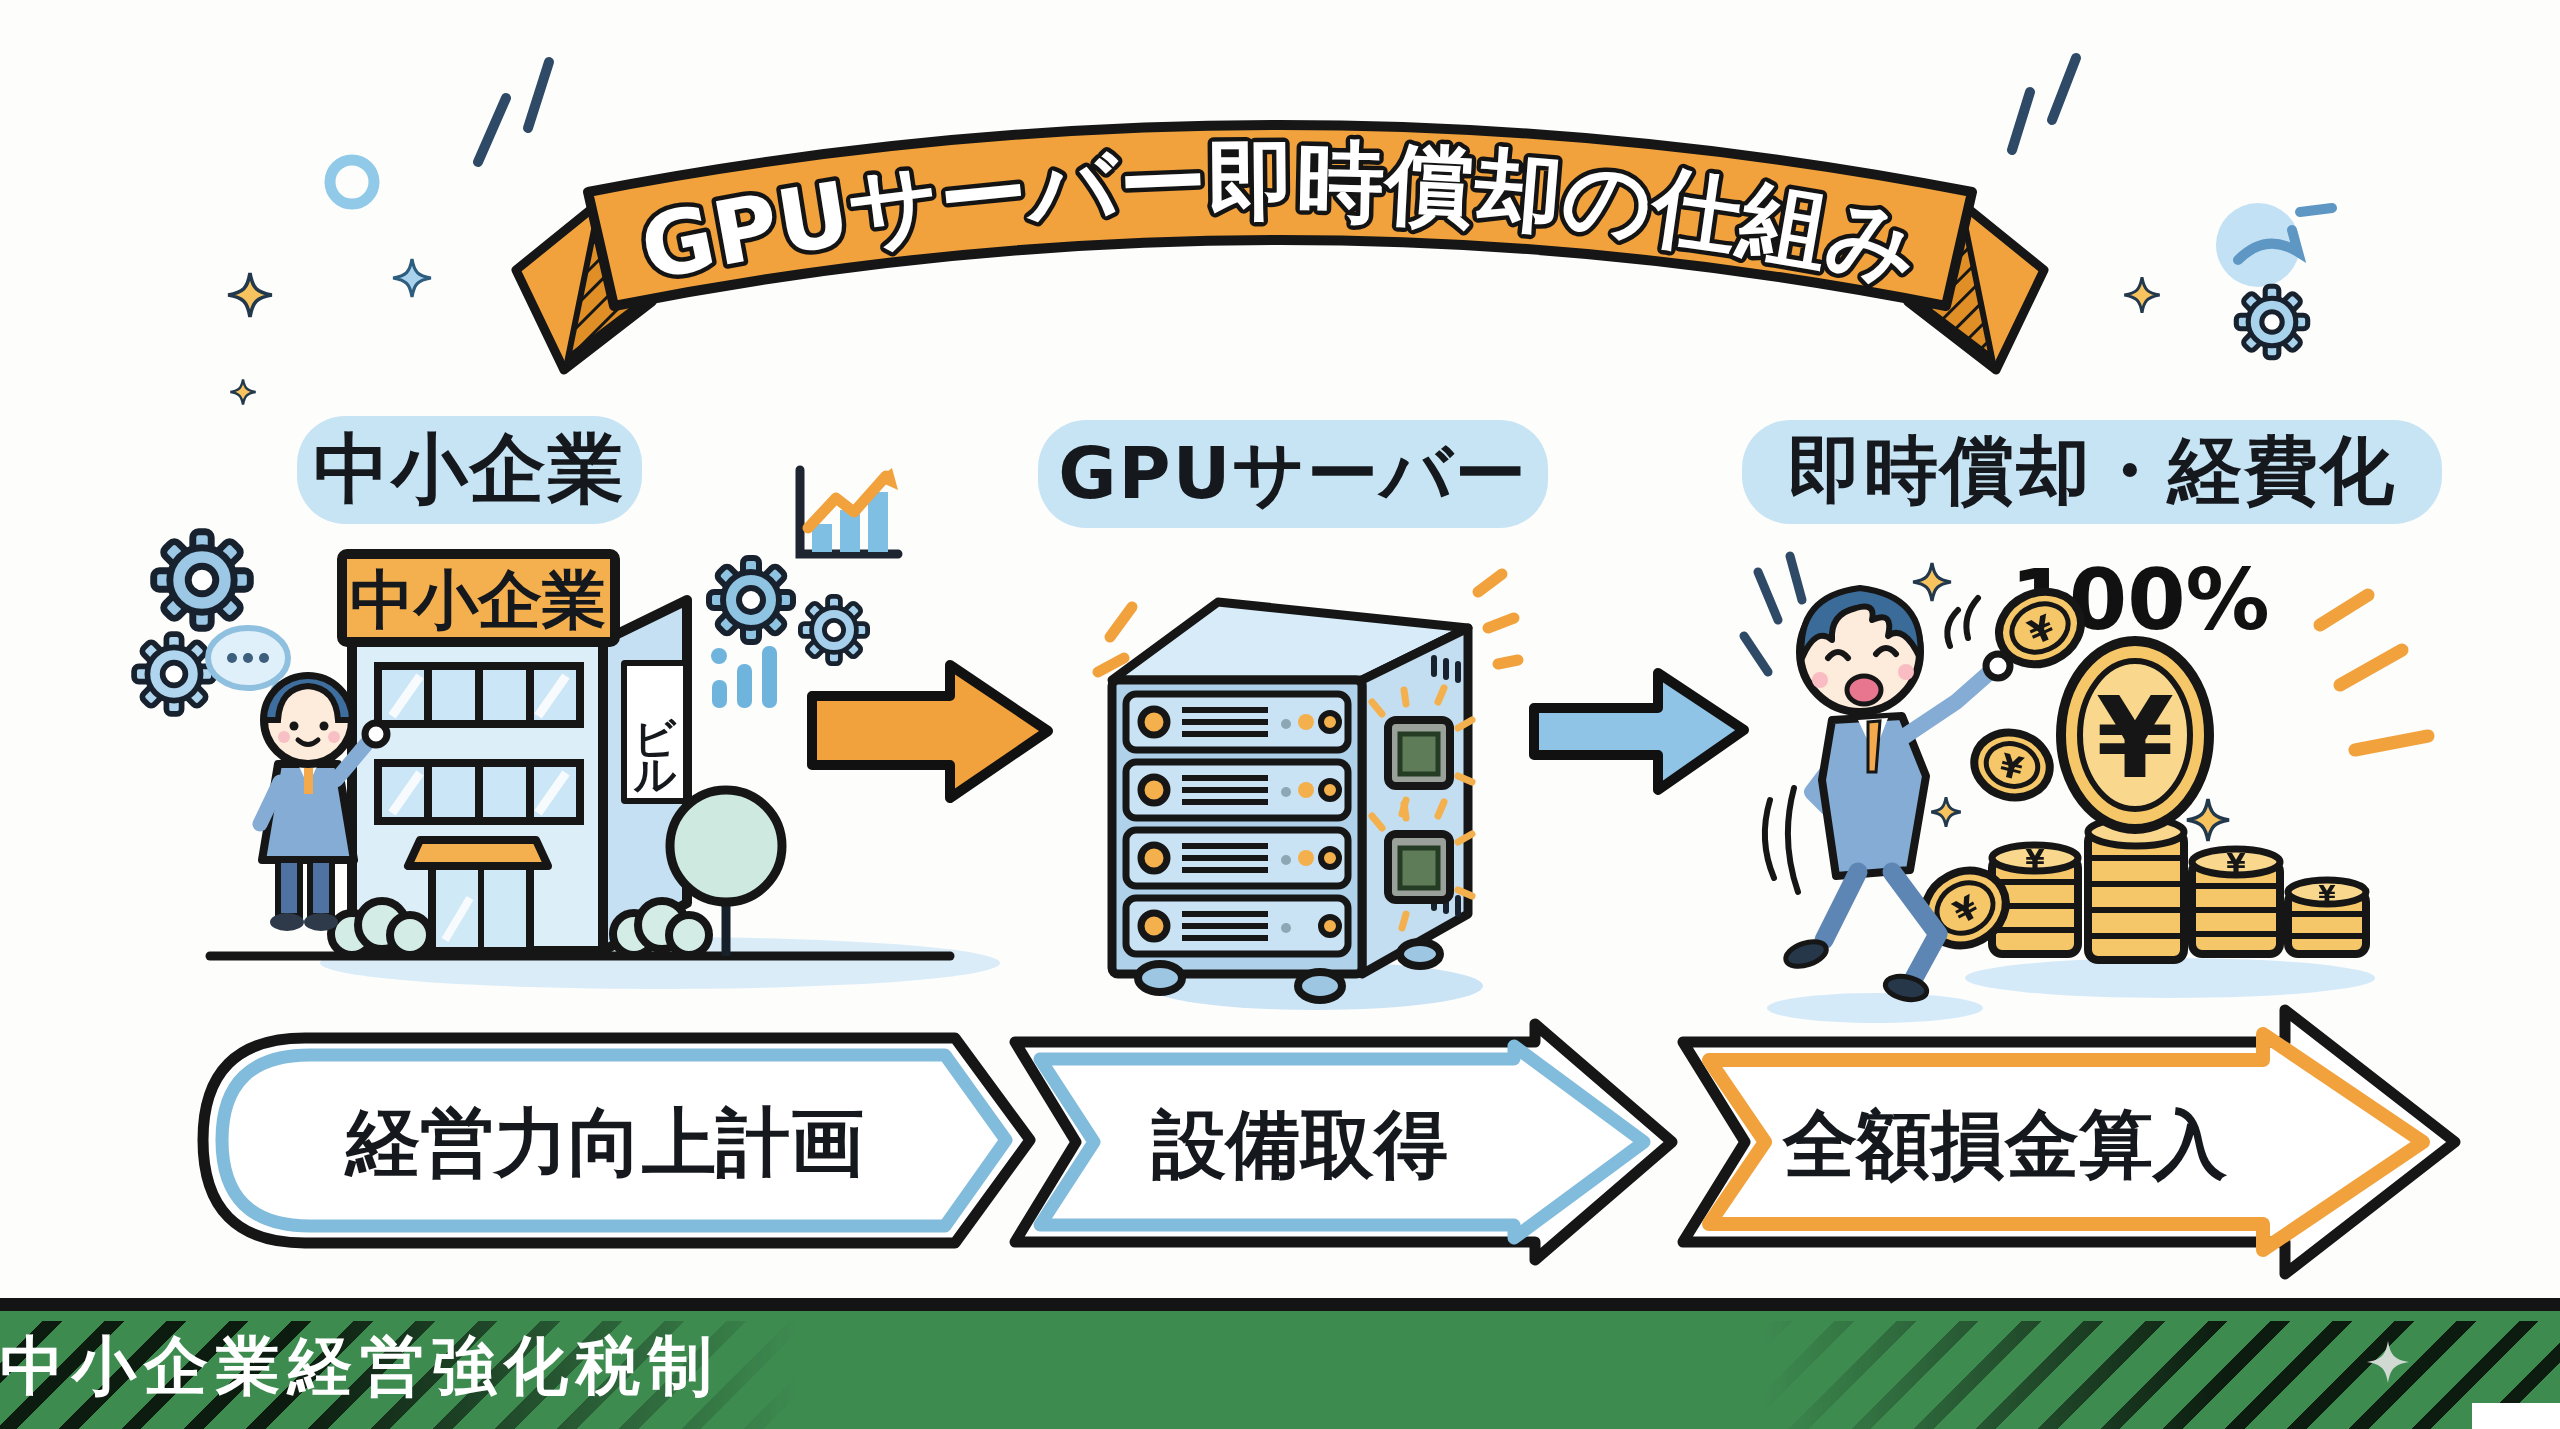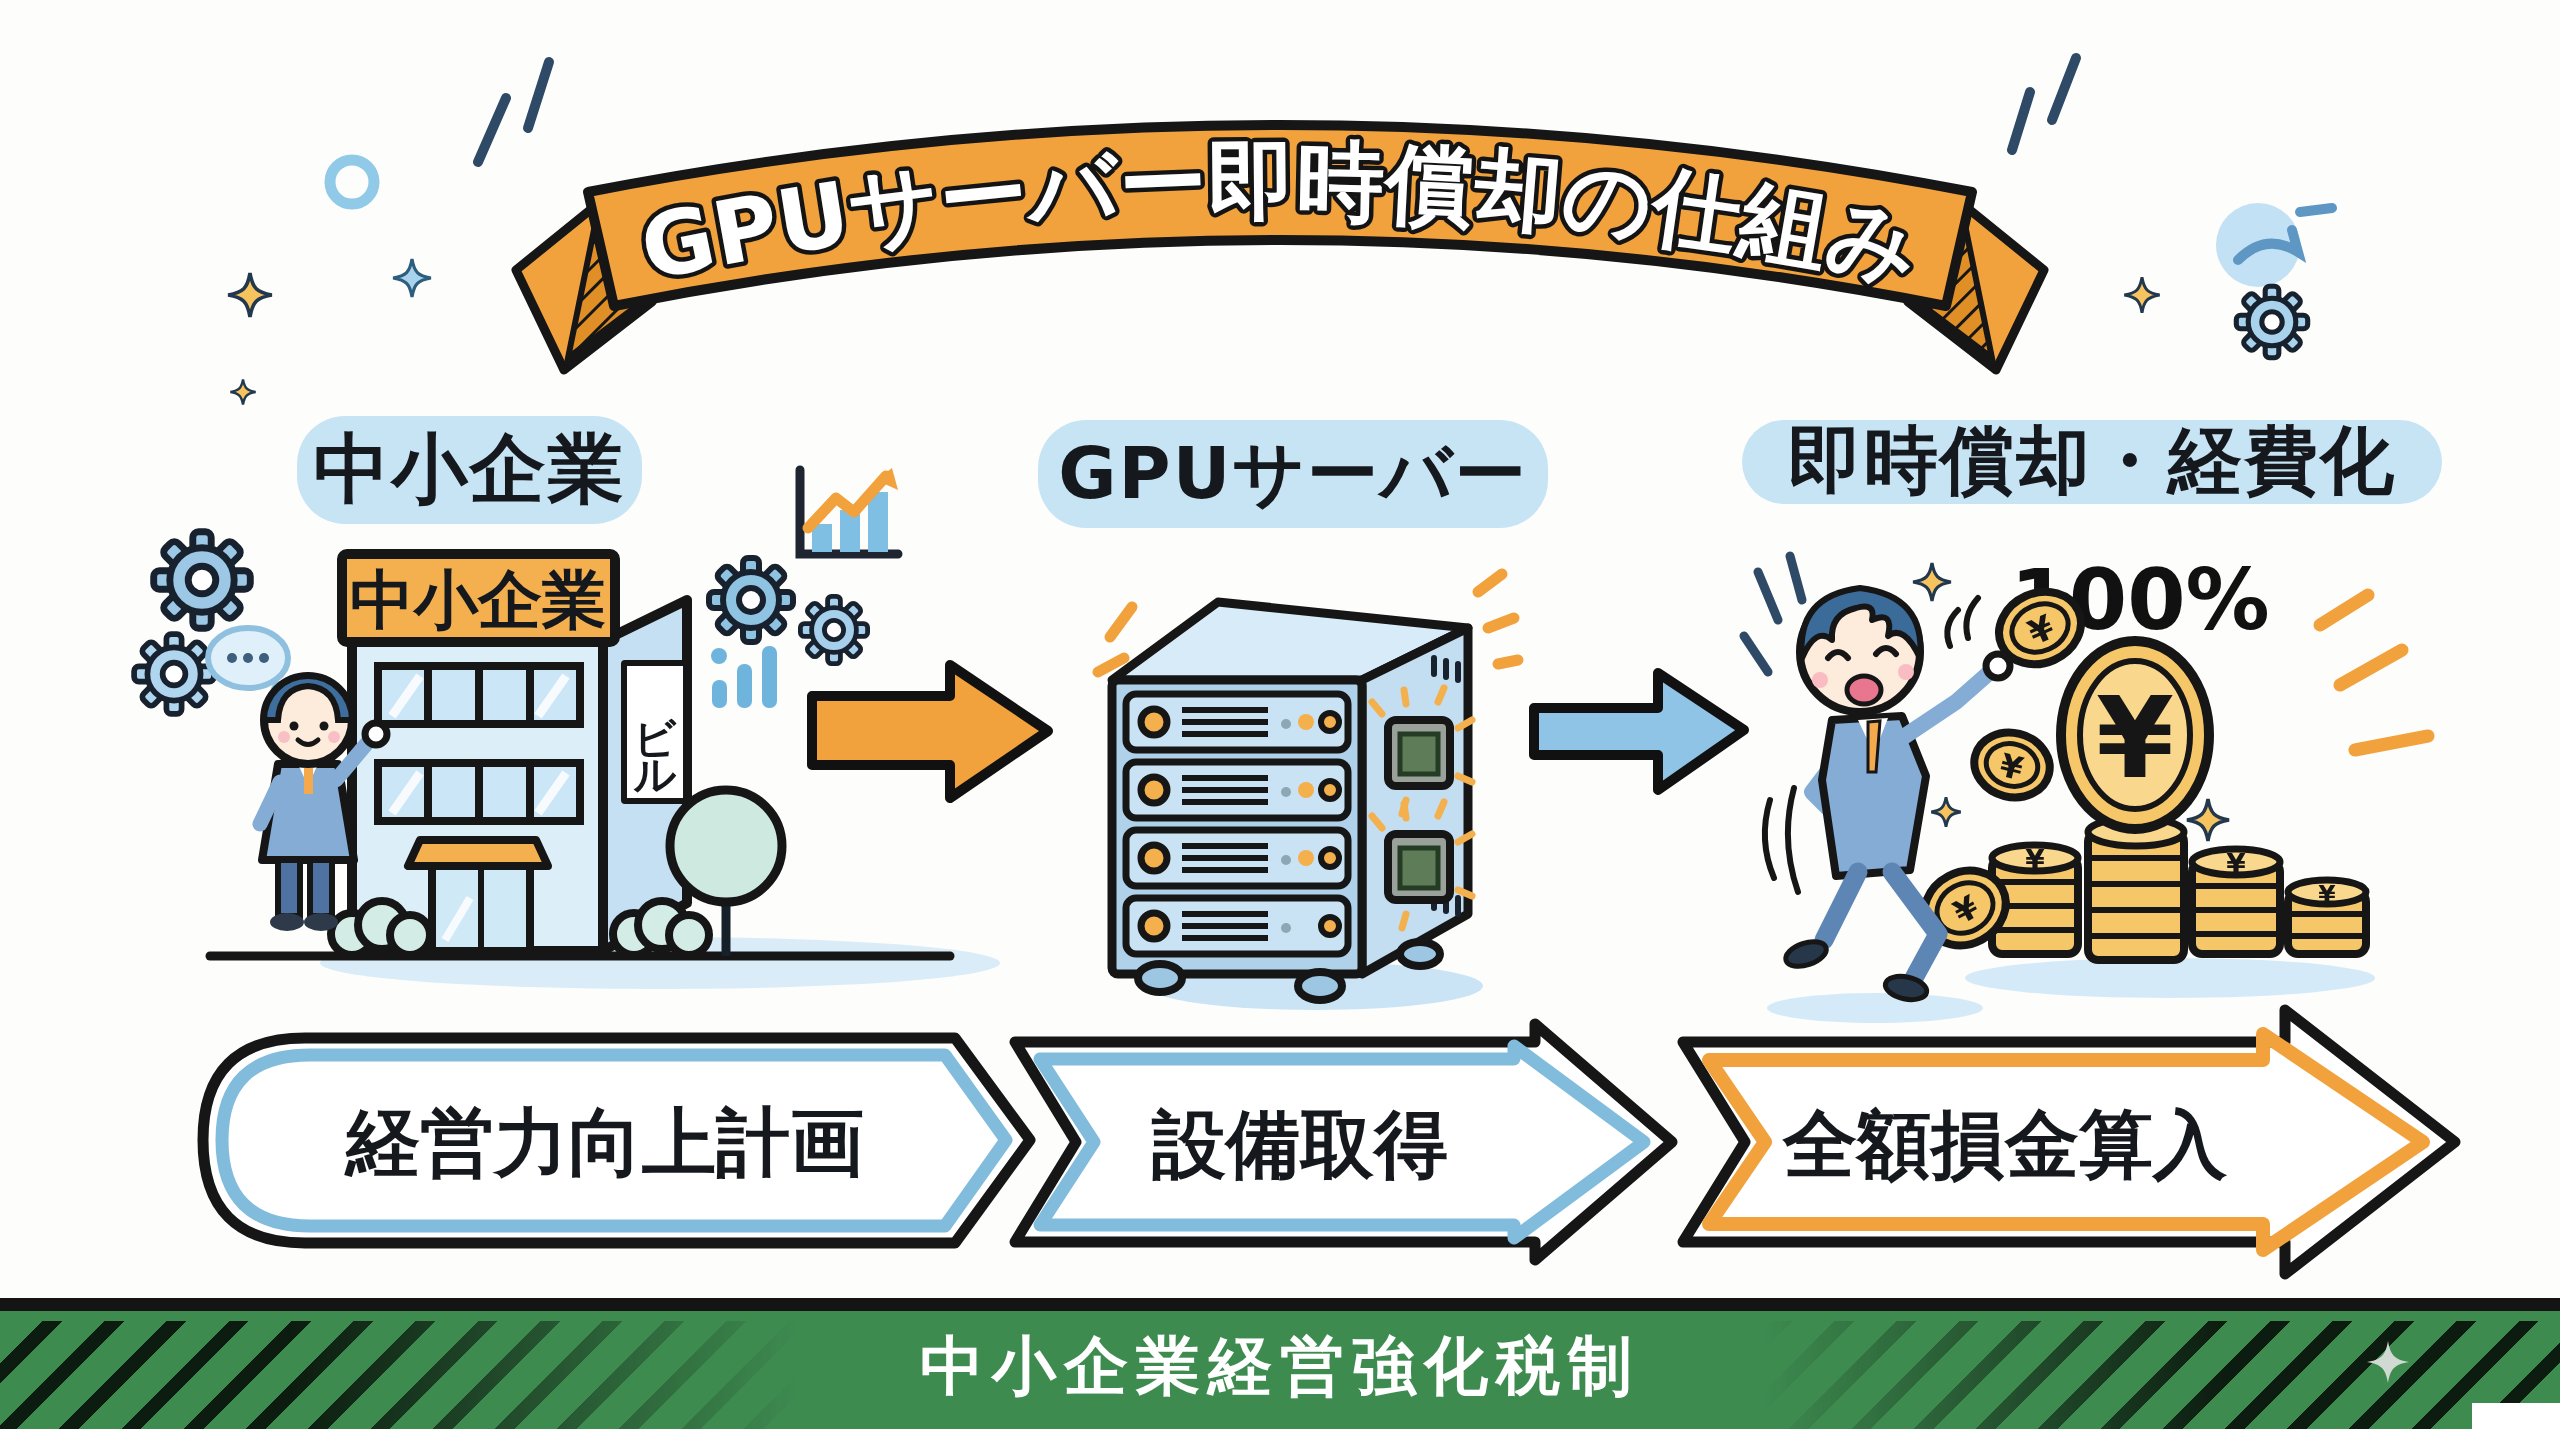--- a/index.html
+++ b/index.html
@@ -14,21 +14,21 @@
   .step-label{fill:#15181c;font-weight:900;font-size:74px;}
   .footer{position:absolute;left:0;right:0;top:1298px;bottom:0;background:#3E8B50;
           border-top:13px solid #141414;}
   .hatch{position:absolute;top:10px;bottom:0;width:830px;
          background:repeating-linear-gradient(135deg,transparent 0 30px,rgba(8,18,10,.92) 30px 44px);}
   .hatch-l{left:0;-webkit-mask-image:linear-gradient(to right,#000 35%,transparent 96%);
            mask-image:linear-gradient(to right,#000 35%,transparent 96%);}
   .hatch-r{right:0;-webkit-mask-image:linear-gradient(to left,#000 40%,transparent 96%);
            mask-image:linear-gradient(to left,#000 40%,transparent 96%);}
   .footer-label{position:absolute;left:0;right:0;top:50%;transform:translateY(-54%);
-                text-align:center;color:#ffffff;font-weight:900;font-size:64px;letter-spacing:8px;z-index:3;}
+                text-align:left;color:#ffffff;font-weight:900;font-size:64px;letter-spacing:8px;z-index:3;}
   .notch{position:absolute;right:0;bottom:0;width:88px;height:26px;background:#ffffff;z-index:4;}
   .side-sign{position:absolute;left:621px;top:660px;width:56px;height:132px;background:#fff;
              border:6px solid #161616;border-radius:4px;display:flex;align-items:center;justify-content:center;
              writing-mode:vertical-rl;font-size:42px;font-weight:700;color:#15181c;}
 </style>
 </head>
 <body>
 
 <div class="canvas">
 
@@ -90,21 +90,21 @@
     </g>
     <use href="#star4" transform="translate(2388,1362) scale(0.5)" fill="#D8DEDA" opacity="0.95"></use>
   </svg>
 
   <div class="pill" style="left:297px;top:416px;width:345px;height:108px;font-size:76px">
     <span>中小企業</span>
   </div>
   <div class="pill" style="left:1038px;top:420px;width:510px;height:108px;font-size:71px">
     <span>GPUサーバー</span>
   </div>
-  <div class="pill" style="left:1742px;top:420px;width:700px;height:84px;font-size:74px">
+  <div class="pill" style="left:1742px;top:420px;width:700px;height:104px;font-size:74px">
     <span>即時償却・経費化</span>
   </div>
 
   <svg class="abs" style="left:140px;top:428px" width="960" height="582" viewBox="0 0 960 582">
     <ellipse cx="520" cy="535" rx="340" ry="26" fill="#D9ECF7"></ellipse>
     <line x1="70" y1="528" x2="810" y2="528" stroke="#161616" stroke-width="9" stroke-linecap="round"></line>
 
     <use href="#gear4" transform="translate(62,152) scale(1.15)" color="#9CC8E6"></use>
     <use href="#gear4" transform="translate(34,246) scale(0.95)" color="#AFD6EE"></use>
 

